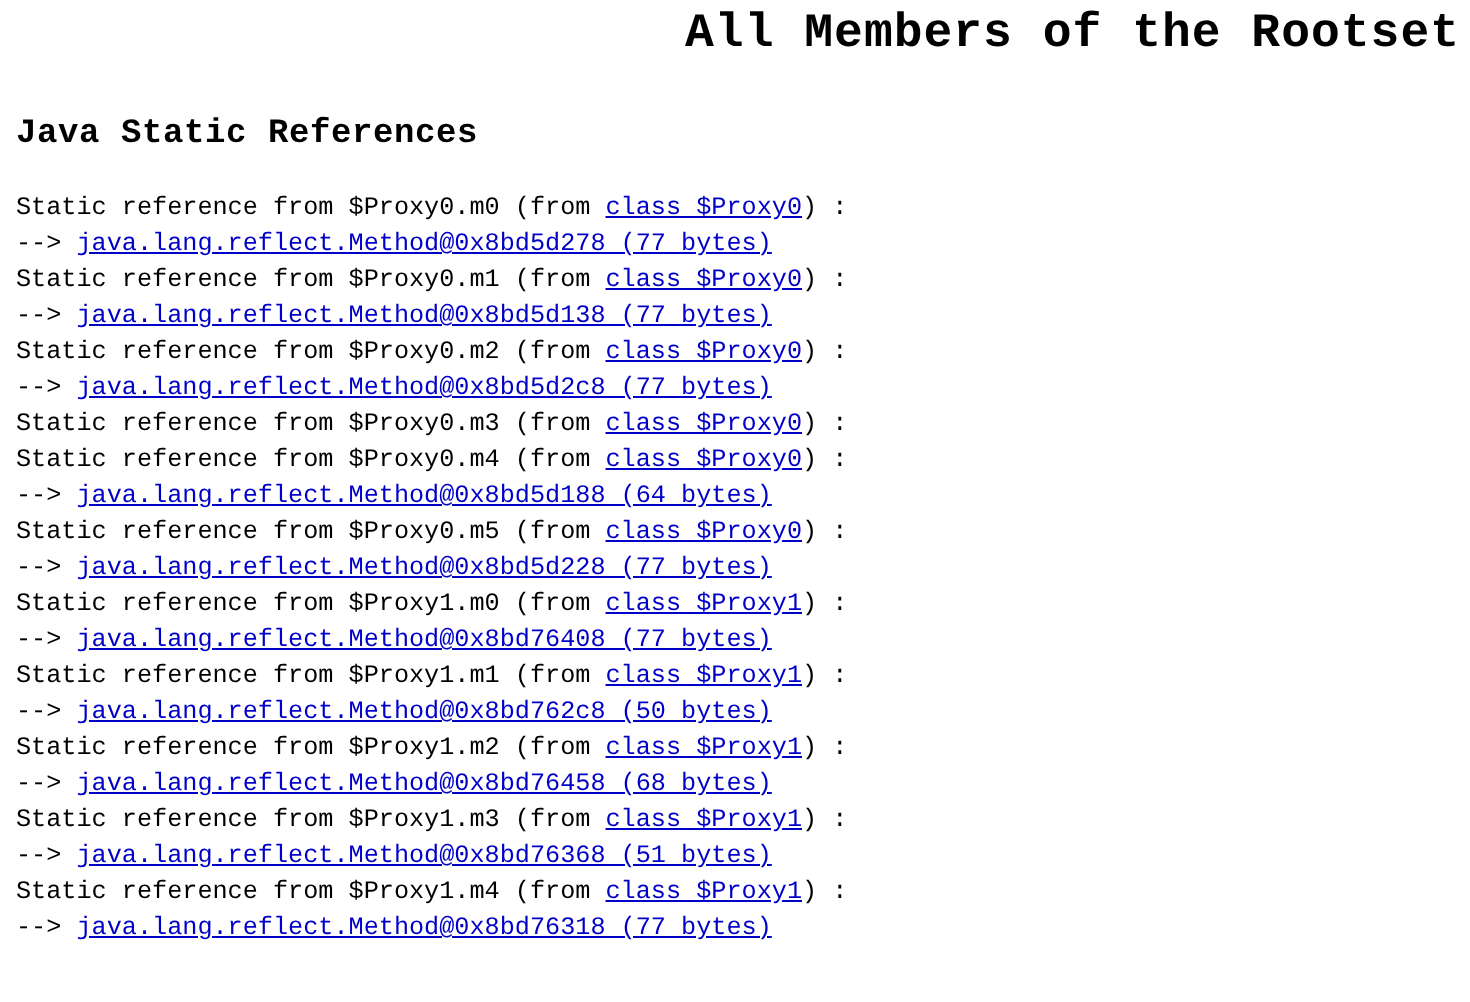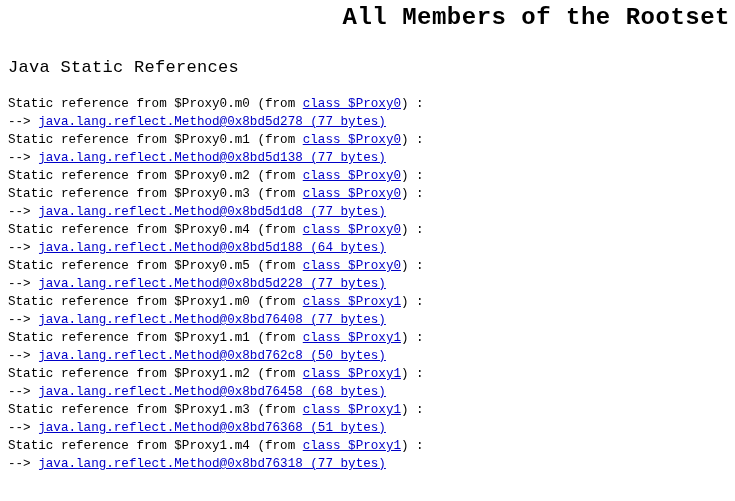--- a/index.html
+++ b/index.html
@@ -31,21 +31,21 @@
     line-height: 28px;
     letter-spacing: 0.5px;
     white-space: nowrap;
   }
   .section-heading {
     margin: 0;
     padding-top: 26px;
     padding-left: 3px;
     text-align: left;
     font-family: "Liberation Mono", "DejaVu Sans Mono", monospace;
-    font-weight: normal;
+    font-weight: bold;
     font-size: 17px;
     line-height: 20px;
     letter-spacing: 0.3px;
     white-space: nowrap;
   }
   .ref-list {
     margin: 0;
     padding-top: 17px;
     padding-left: 3px;
     font-family: "Liberation Mono", "DejaVu Sans Mono", monospace;
@@ -85,24 +85,24 @@
       <div class="ref-entry">
         <span class="ref-line"><span class="plain">Static reference from </span><span class="plain">$Proxy0.m0</span><span class="plain"> (from </span><a class="hat-link" href="#">class $Proxy0</a><span class="plain">)</span><span class="plain"> :</span></span>
         <span class="ref-line target-line"><span class="plain">--&gt; </span><a class="hat-link" href="#">java.lang.reflect.Method@0x8bd5d278 (77 bytes)</a></span>
       </div>
       <div class="ref-entry">
         <span class="ref-line"><span class="plain">Static reference from </span><span class="plain">$Proxy0.m1</span><span class="plain"> (from </span><a class="hat-link" href="#">class $Proxy0</a><span class="plain">)</span><span class="plain"> :</span></span>
         <span class="ref-line target-line"><span class="plain">--&gt; </span><a class="hat-link" href="#">java.lang.reflect.Method@0x8bd5d138 (77 bytes)</a></span>
       </div>
       <div class="ref-entry">
         <span class="ref-line"><span class="plain">Static reference from </span><span class="plain">$Proxy0.m2</span><span class="plain"> (from </span><a class="hat-link" href="#">class $Proxy0</a><span class="plain">)</span><span class="plain"> :</span></span>
+        <span class="ref-line target-line"><span class="plain">--&gt; </span><a class="hat-link" href="#">java.lang.reflect.Method@0x8bd5d2c8 (77 bytes)</a></span>
       </div>
       <div class="ref-entry">
         <span class="ref-line"><span class="plain">Static reference from </span><span class="plain">$Proxy0.m3</span><span class="plain"> (from </span><a class="hat-link" href="#">class $Proxy0</a><span class="plain">)</span><span class="plain"> :</span></span>
-        <span class="ref-line target-line"><span class="plain">--&gt; </span><a class="hat-link" href="#">java.lang.reflect.Method@0x8bd5d1d8 (77 bytes)</a></span>
       </div>
       <div class="ref-entry">
         <span class="ref-line"><span class="plain">Static reference from </span><span class="plain">$Proxy0.m4</span><span class="plain"> (from </span><a class="hat-link" href="#">class $Proxy0</a><span class="plain">)</span><span class="plain"> :</span></span>
         <span class="ref-line target-line"><span class="plain">--&gt; </span><a class="hat-link" href="#">java.lang.reflect.Method@0x8bd5d188 (64 bytes)</a></span>
       </div>
       <div class="ref-entry">
         <span class="ref-line"><span class="plain">Static reference from </span><span class="plain">$Proxy0.m5</span><span class="plain"> (from </span><a class="hat-link" href="#">class $Proxy0</a><span class="plain">)</span><span class="plain"> :</span></span>
         <span class="ref-line target-line"><span class="plain">--&gt; </span><a class="hat-link" href="#">java.lang.reflect.Method@0x8bd5d228 (77 bytes)</a></span>
       </div>
       <div class="ref-entry">

